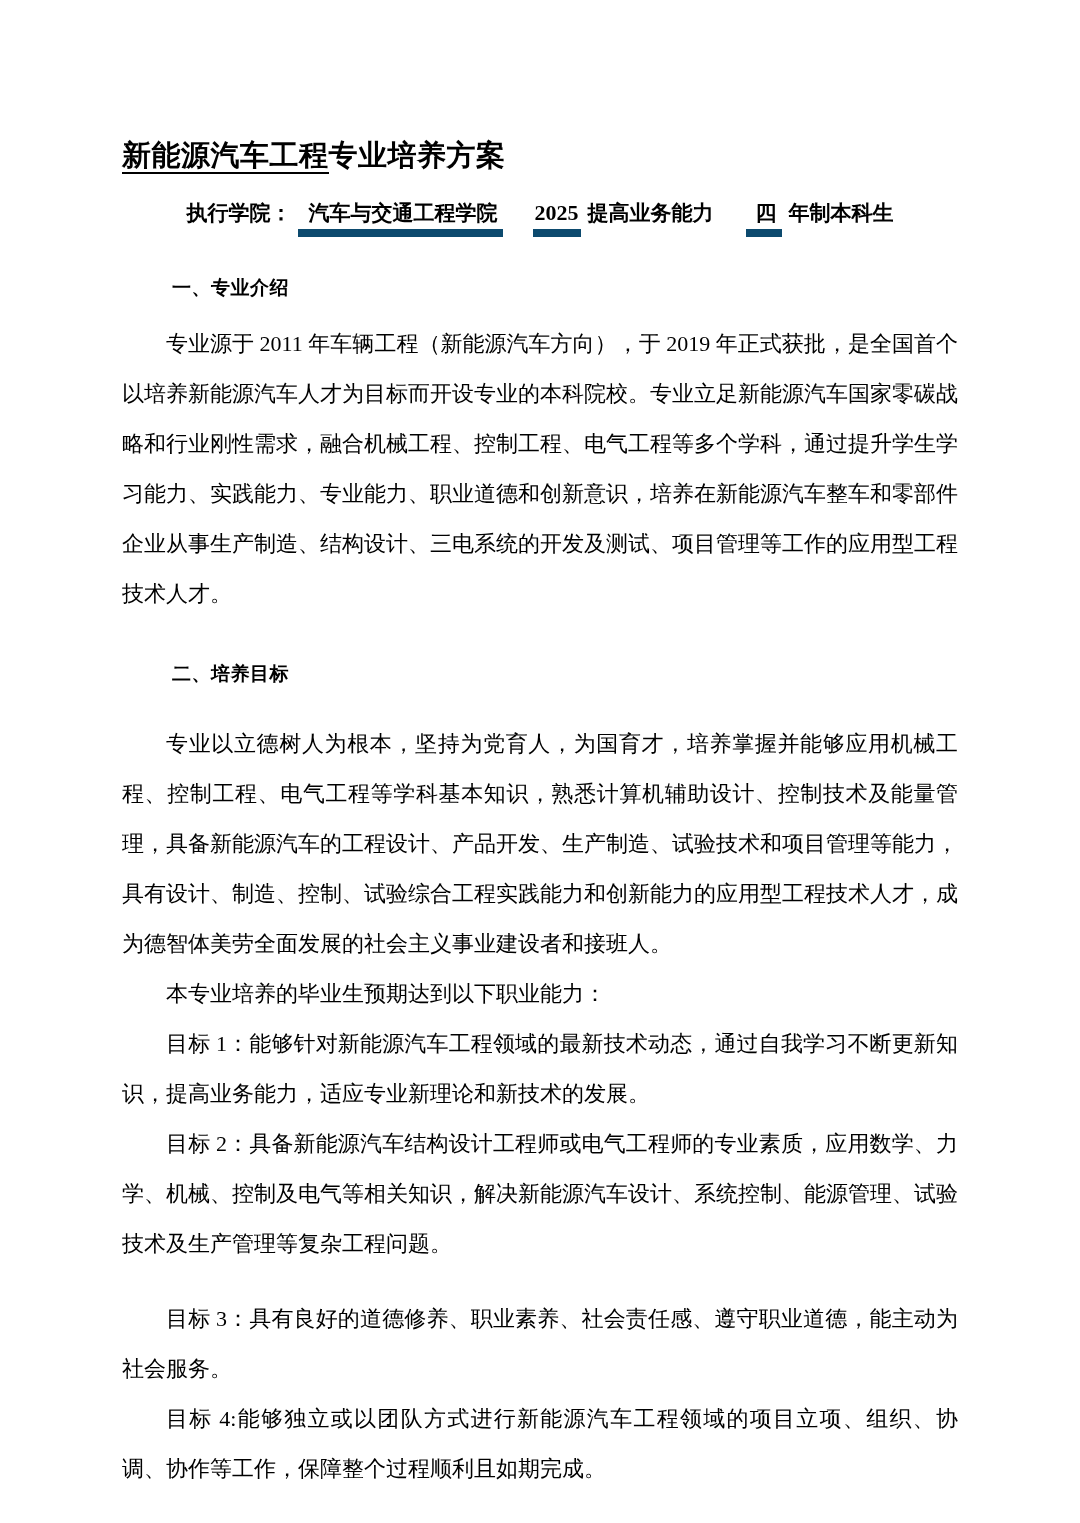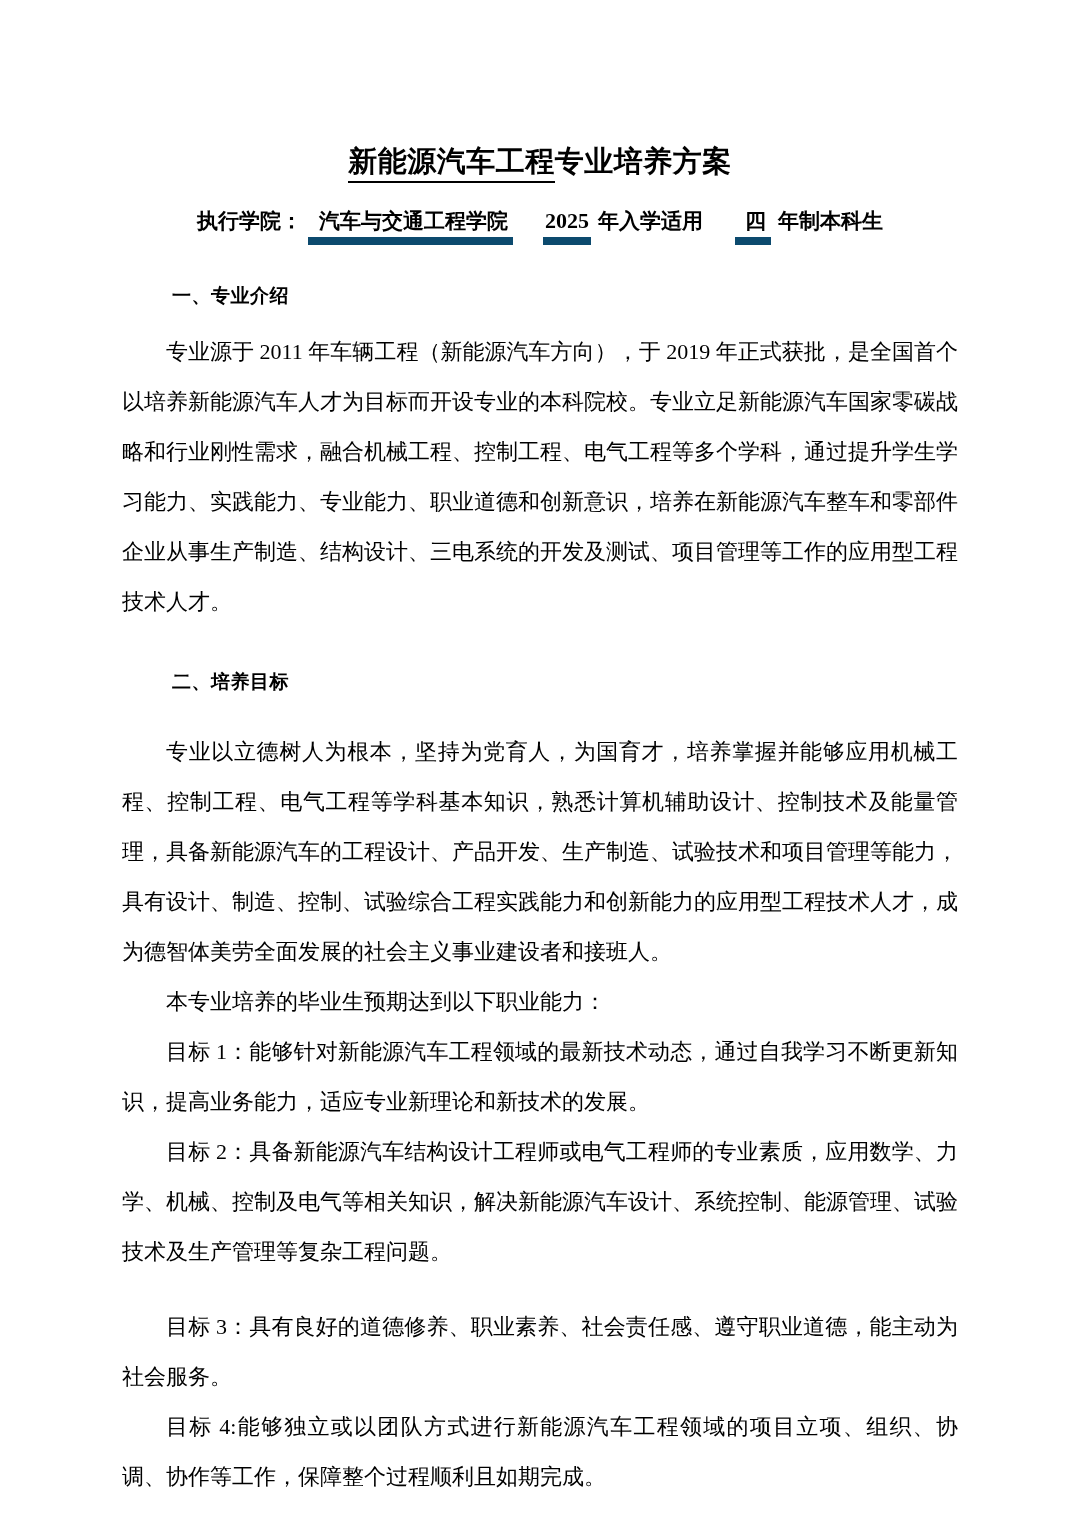--- a/index.html
+++ b/index.html
@@ -8,23 +8,22 @@
     width: 1080px;
     height: 1523px;
     margin: 0 auto;
     background: #ffffff;
     color: #000000;
     box-sizing: border-box;
     padding: 138px 122px 0 122px;
     overflow: hidden;
   }
   .doc-title {
-    margin: 8px;
-    text-align: center;
-    font-family: Liberation Mono, monospace;
+    margin: 0;
+    font-family: Liberation Sans, sans-serif;
     font-weight: bold;
     font-size: 29px;
     line-height: 35px;
     letter-spacing: 0.5px;
   }
   .doc-title .u-part {
     border-bottom: 2px solid #000;
     padding-bottom: 1px;
   }
   .doc-subtitle {
@@ -76,21 +75,21 @@
 <body>
 
 <div class="page">
 
   <h1 class="doc-title"><span class="u-part">新能源汽车工程</span><span>专业培养方案</span></h1>
 
   <div class="doc-subtitle">
     <span>执行学院：</span>
       <span class="u-fill college-fill">汽车与交通工程学院</span>
       <span class="u-fill year-fill">2025</span>
-      <span>年入学适用</span>
+      <span>提高业务能力</span>
       <span class="u-fill duration-fill">四</span>
       <span>年制本科生</span>
   </div>
 
   <h2 class="section-heading">一、专业介绍</h2>
 
   <p class="body-p">专业源于 2011 年车辆工程（新能源汽车方向），于 2019 年正式获批，是全国首个以培养新能源汽车人才为目标而开设专业的本科院校。专业立足新能源汽车国家零碳战略和行业刚性需求，融合机械工程、控制工程、电气工程等多个学科，通过提升学生学习能力、实践能力、专业能力、职业道德和创新意识，培养在新能源汽车整车和零部件企业从事生产制造、结构设计、三电系统的开发及测试、项目管理等工作的应用型工程技术人才。</p>
 
   <h2 class="section-heading second">二、培养目标</h2>
 

